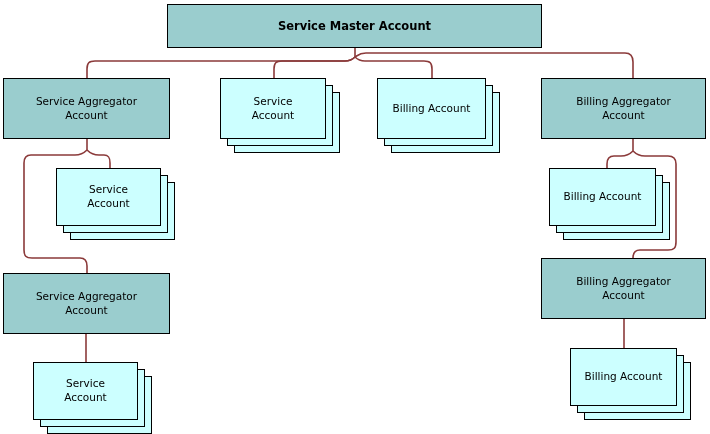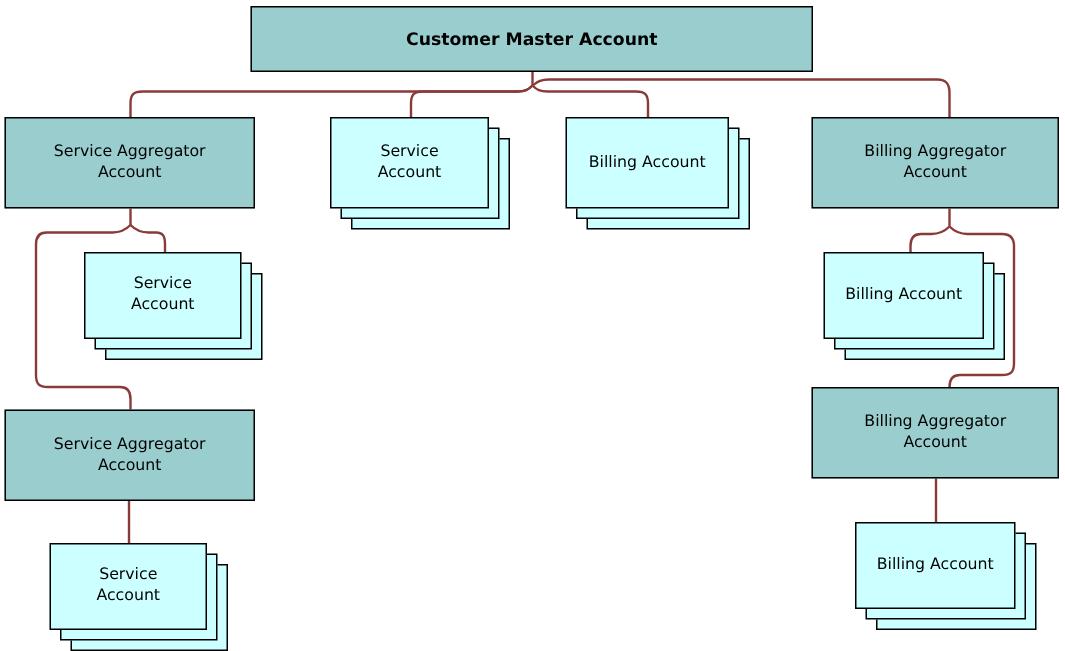--- a/index.html
+++ b/index.html
@@ -101,21 +101,21 @@
 
       <path d="M 633,151 C 636,154 639,156 645,156 L 668,156 C 674,156 676,159 676,164
                L 676,242 C 676,248 674,250 668,250 L 640,250 C 635,250 633,253 633,258"></path>
 
       <path d="M 624,319 L 624,348"></path>
     </g>
   </svg>
 
   <div id="nodes-layer">
       <div class="node teal root" style="left: 167px; top: 4px; width: 375px; height: 44px;">
-        <span class="label">Customer Master Account</span>
+        <span class="label">Service Master Account</span>
       </div>
       <div class="node teal plain" style="left: 3px; top: 78px; width: 167px; height: 61px;">
         <span class="label">Service Aggregator
 Account</span>
       </div>
       <div class="stack" style="left: 220px; top: 78px; width: 120px; height: 75px;">
         <div class="sheet" style="left: 14px; top: 14px; width: 106px; height: 61px;"></div>
         <div class="sheet" style="left: 7px; top: 7px; width: 106px; height: 61px;"></div>
       </div>
       <div class="node cyan plain" style="left: 220px; top: 78px; width: 106px; height: 61px;">

